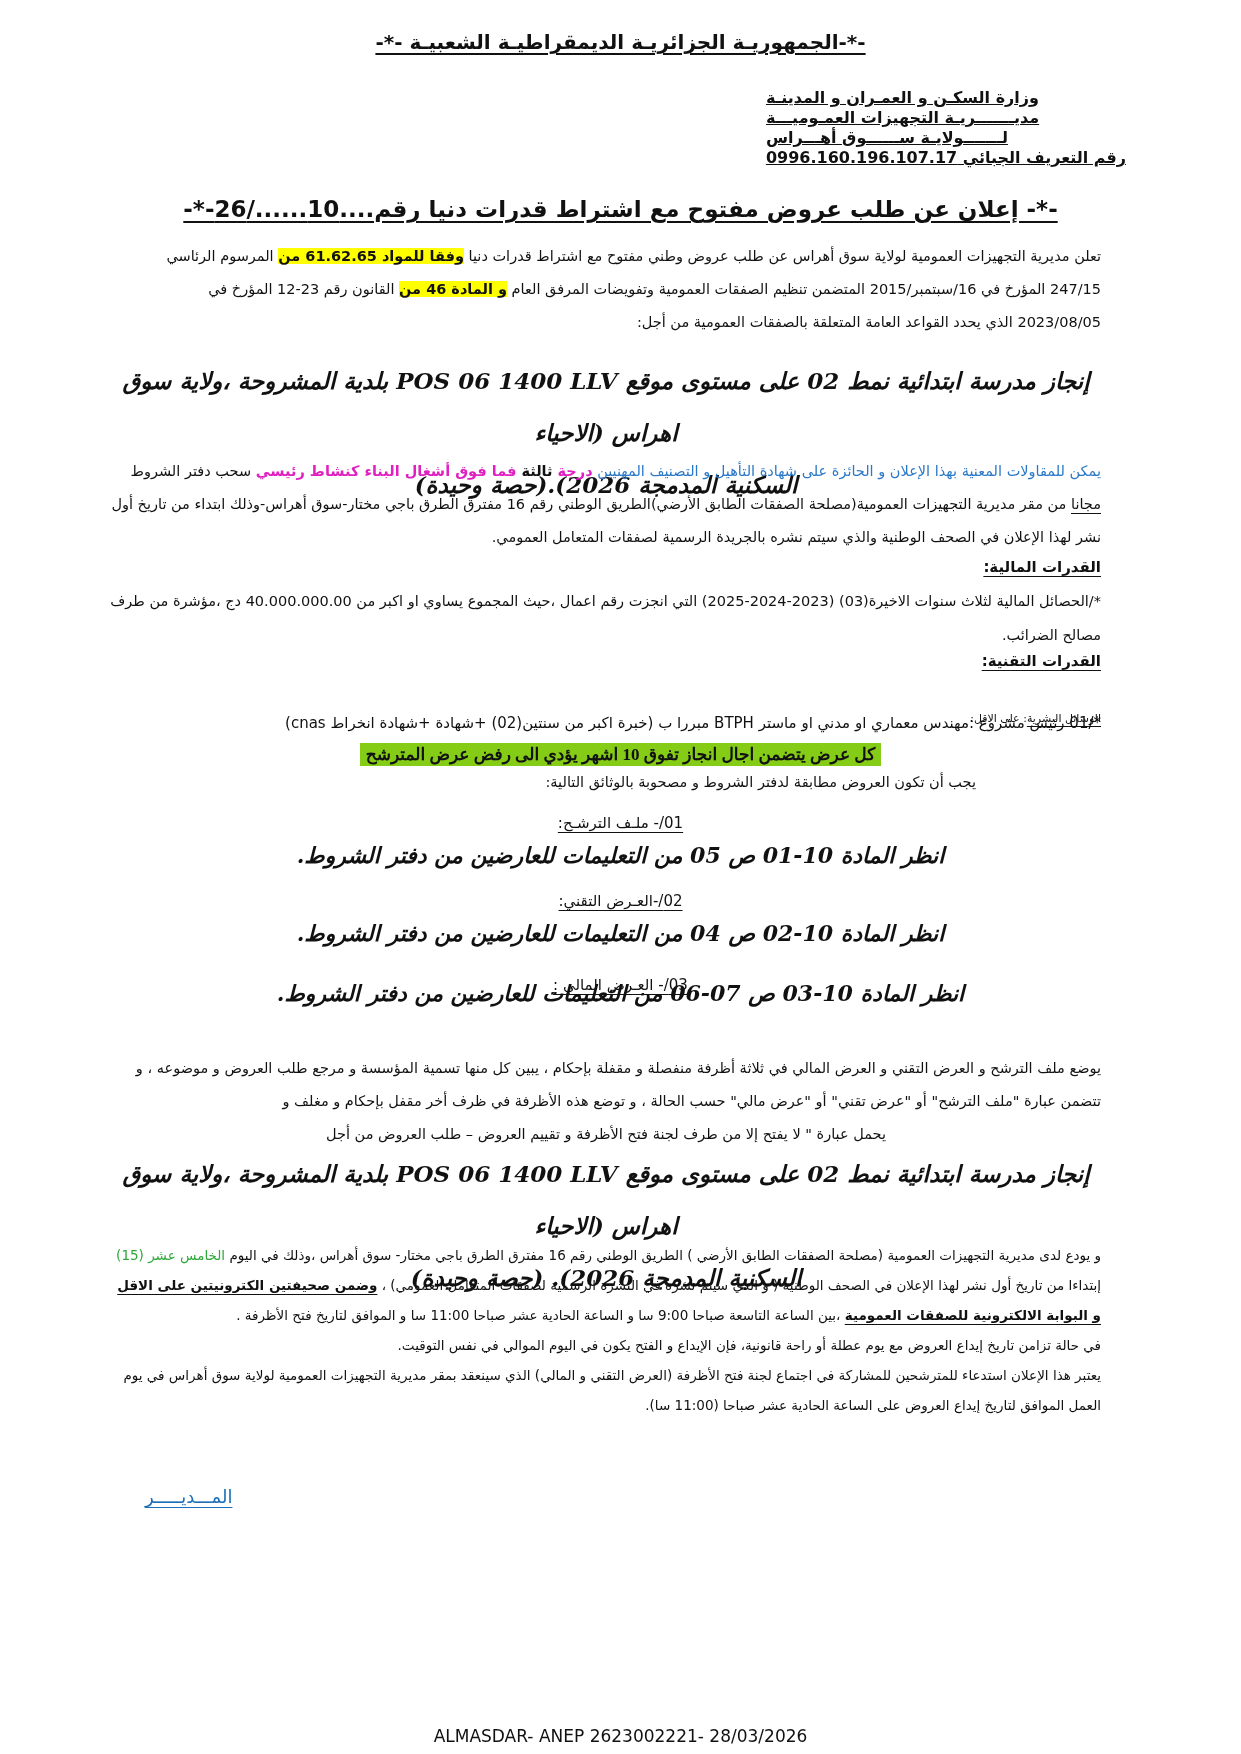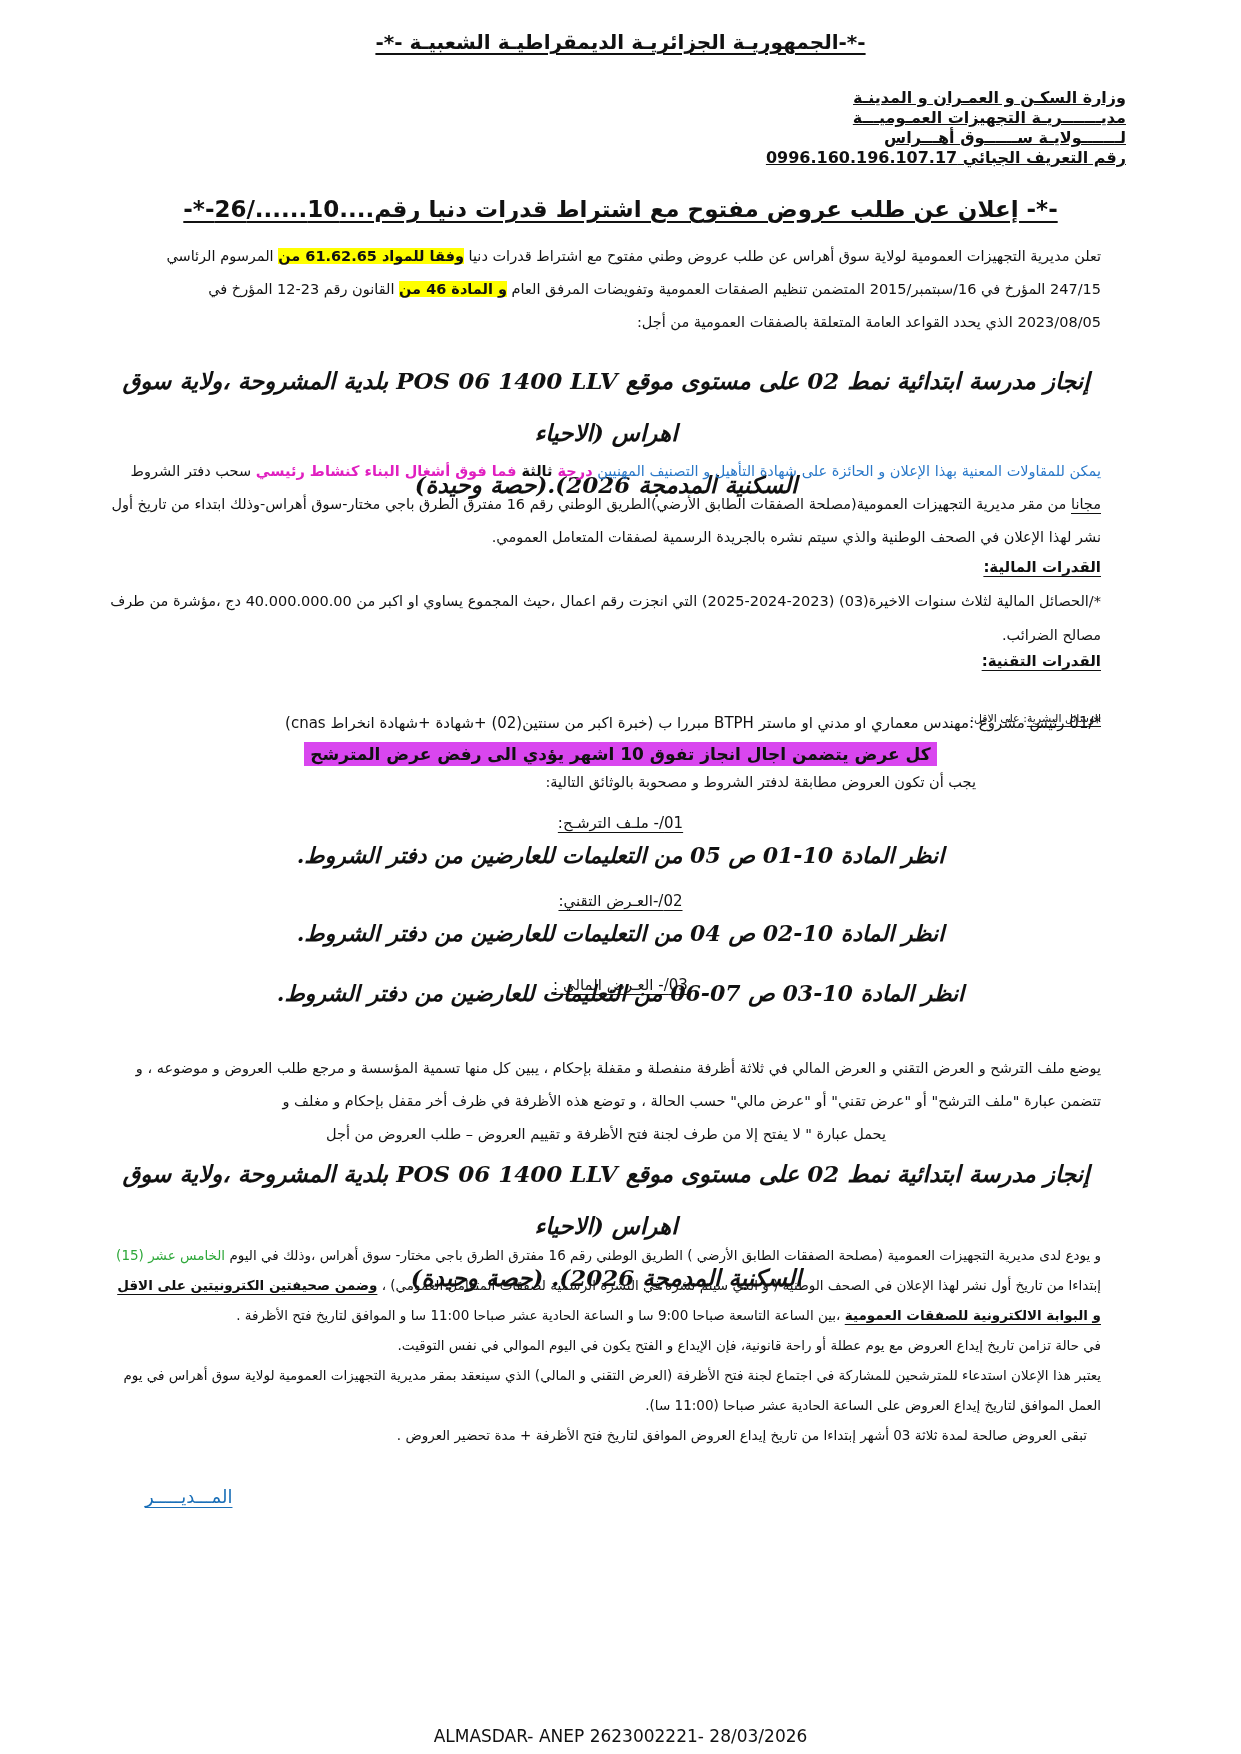--- a/index.html
+++ b/index.html
@@ -3,28 +3,28 @@
 <meta charset="utf-8">
 <style>
   html, body { margin:0; padding:0; background:#ffffff; }
   body { width:1241px; height:1754px; position:relative; overflow:hidden;
          font-family:"DejaVu Sans", sans-serif; color:#111; direction:rtl; }
   .abs { position:absolute; }
   .c { left:0; right:0; text-align:center; }
   .u { text-decoration:underline; text-underline-offset:4px; }
   .b { font-weight:bold; }
   .hl { background:#ffff00; }
-  .gray { background:#d946ef; }
+  .gray { background:#84cc16;font-family:Liberation Serif, serif; }
   .pink { color:#e020c0; }
   .blue { color:#2a78c8; }
   .green { color:#2ea83a; }
   .dirblue { color:#1a6fb8; }
 
   #republic { top:30px; font-size:20px; font-weight:bold; }
-  #ministry { top:88px; right:115px; width:360px; font-size:16px; line-height:20px; text-align:right; }
+  #ministry { top:88px; right:115px; width:360px; font-size:16px; line-height:20px; text-align:left; }
   #ministry div { text-decoration:underline; font-weight:bold; white-space:nowrap; }
   #title { top:196px; font-size:23px; font-weight:bold; }
   .para { font-size:14.5px; line-height:33px; }
   #intro { top:240px; right:140px; width:970px; text-align:right; }
   .project { font-family:"DejaVu Serif", serif; font-style:italic; font-weight:bold; font-size:23px; }
   #project1 { top:355px; right:140px; width:990px; line-height:52px; text-align:center; }
   #qual { top:455px; right:140px; width:990px; text-align:right; }
   #fin-h { top:558px; right:140px; font-size:15px; font-weight:bold; }
   #fin-t { top:584px; right:140px; width:1020px; text-align:right; font-size:14.5px; line-height:34px; }
   #tech-h { top:652px; right:140px; font-size:15px; font-weight:bold; }
@@ -103,18 +103,17 @@
   <div>إنجاز مدرسة ابتدائية نمط 02 على مستوى موقع POS 06 1400 LLV بلدية المشروحة ،ولاية سوق اهراس (الاحياء</div>
   <div>السكنية المدمجة 2026). (حصة وحيدة)</div>
 </div>
 
 <div id="deposit" class="abs">
   <div>
     <span>و يودع لدى مديرية التجهيزات العمومية (مصلحة الصفقات الطابق الأرضي ) الطريق الوطني رقم 16 مفترق الطرق باجي مختار- سوق أهراس ،وذلك في اليوم </span><span class="green">الخامس عشر (15)</span><span> إبتداءا من تاريخ أول نشر لهذا الإعلان في الصحف الوطنية ( و الذي سيتم نشره في النشرة الرسمية لصفقات المتعامل العمومي) ، </span><span class="b u">وضمن صحيفتين الكترونيتين على الاقل و البوابة الالكترونية للصفقات العمومية</span><span> ،بين الساعة التاسعة صباحا 9:00 سا و الساعة الحادية عشر صباحا 11:00 سا و الموافق لتاريخ فتح الأظرفة .</span>
   </div>
   <div>في حالة تزامن تاريخ إيداع العروض مع يوم عطلة أو راحة قانونية، فإن الإيداع و الفتح يكون في اليوم الموالي في نفس التوقيت.</div>
   <div>يعتبر هذا الإعلان استدعاء للمترشحين للمشاركة في اجتماع لجنة فتح الأظرفة (العرض التقني و المالي) الذي سينعقد بمقر مديرية التجهيزات العمومية لولاية سوق أهراس في يوم العمل الموافق لتاريخ إيداع العروض على الساعة الحادية عشر صباحا (11:00 سا).</div>
-  <div style="padding-right:14px">تبقى العروض صالحة لمدة ثلاثة 03 أشهر إبتداءا من تاريخ إيداع العروض الموافق لتاريخ فتح الأظرفة + مدة تحضير العروض .</div>
 </div>
 
 <div id="director" class="abs u dirblue">المـــديـــــر</div>
 
 <div id="footer" class="abs">ALMASDAR- ANEP 2623002221- 28/03/2026</div>
 
 </body></html>

